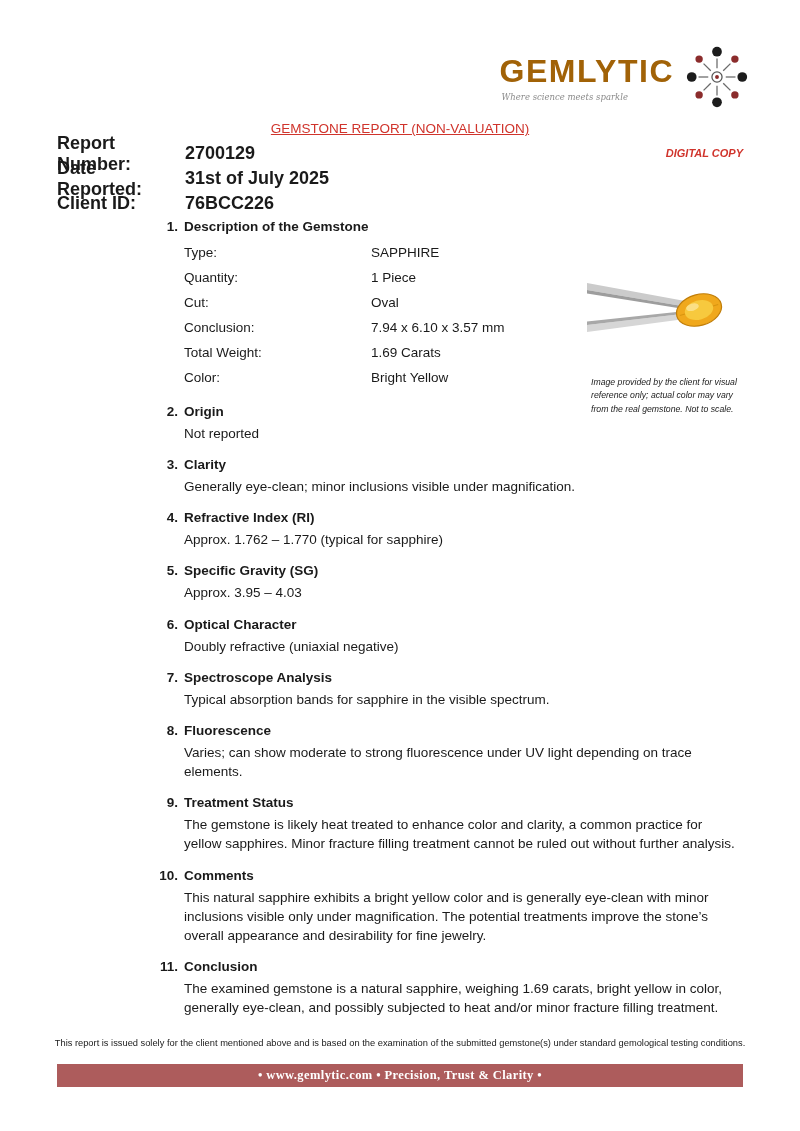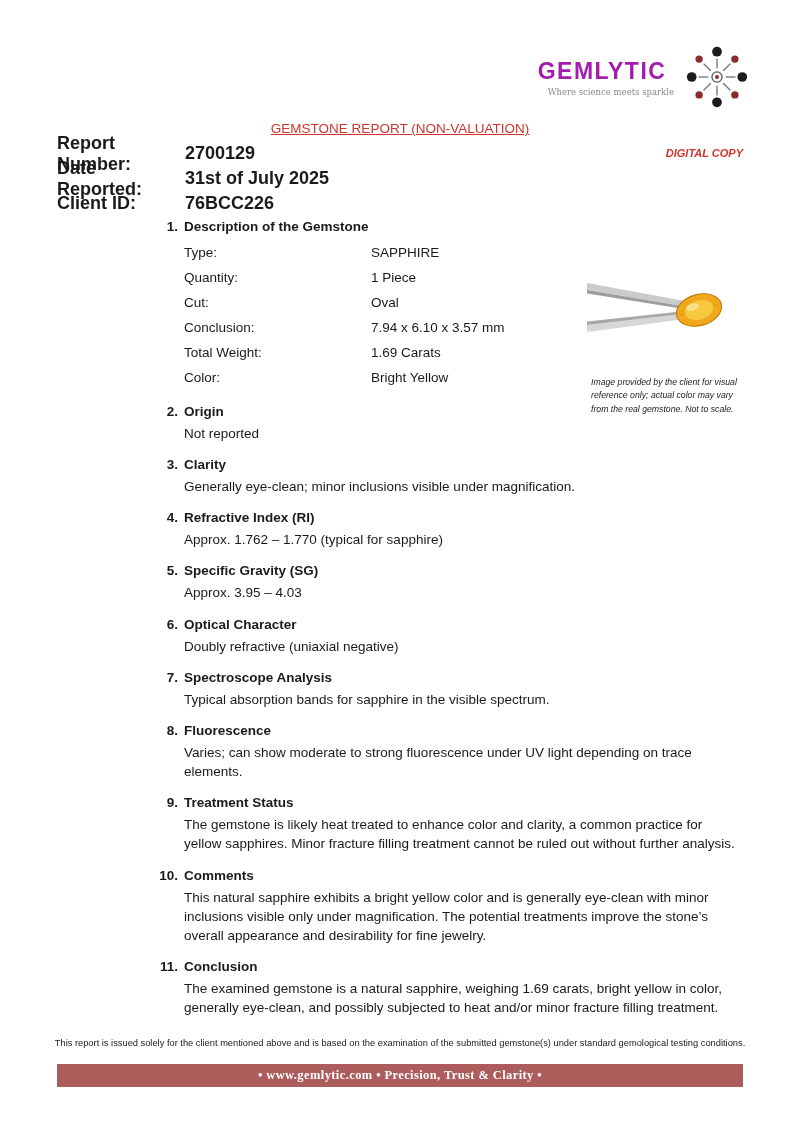--- a/index.html
+++ b/index.html
@@ -11,22 +11,22 @@
     margin: 0 auto;
     background: #ffffff;
     font-family: "Liberation Sans", sans-serif;
     color: #1a1a1a;
     overflow: hidden;
   }
 
   
   .logo { position: absolute; top: 42px; right: 48px; display: flex; align-items: center; gap: 8px; }
   .logo-text { display: flex; flex-direction: column; align-items: flex-start; }
-  .logo-name { font-size: 23px; font-weight: bold; letter-spacing: 1.5px; color: #a21caf; }
-  .logo-tagline { font-family: "DejaVu Serif", serif; font-size: 8.5px; color: #8a8a8a; margin-top: 2px; margin-left: 10px; }
+  .logo-name { font-size: 32px; font-weight: bold; letter-spacing: 1.5px; color: #a16207; }
+  .logo-tagline { font-family: "DejaVu Serif", serif; font-style: italic; font-size: 8.5px; color: #8a8a8a; margin-top: 2px; margin-left: 2px; }
   .logo-mark svg { display: block; }
 
   
   .report-title {
     position: absolute; top: 121px; left: 0; width: 100%;
     text-align: center; color: var(--accent, #d0342c);
     font-weight: normal; font-size: 13.5px; text-decoration: underline;
   }
   .digital-copy {
     position: absolute; top: 147px; right: 57px;

